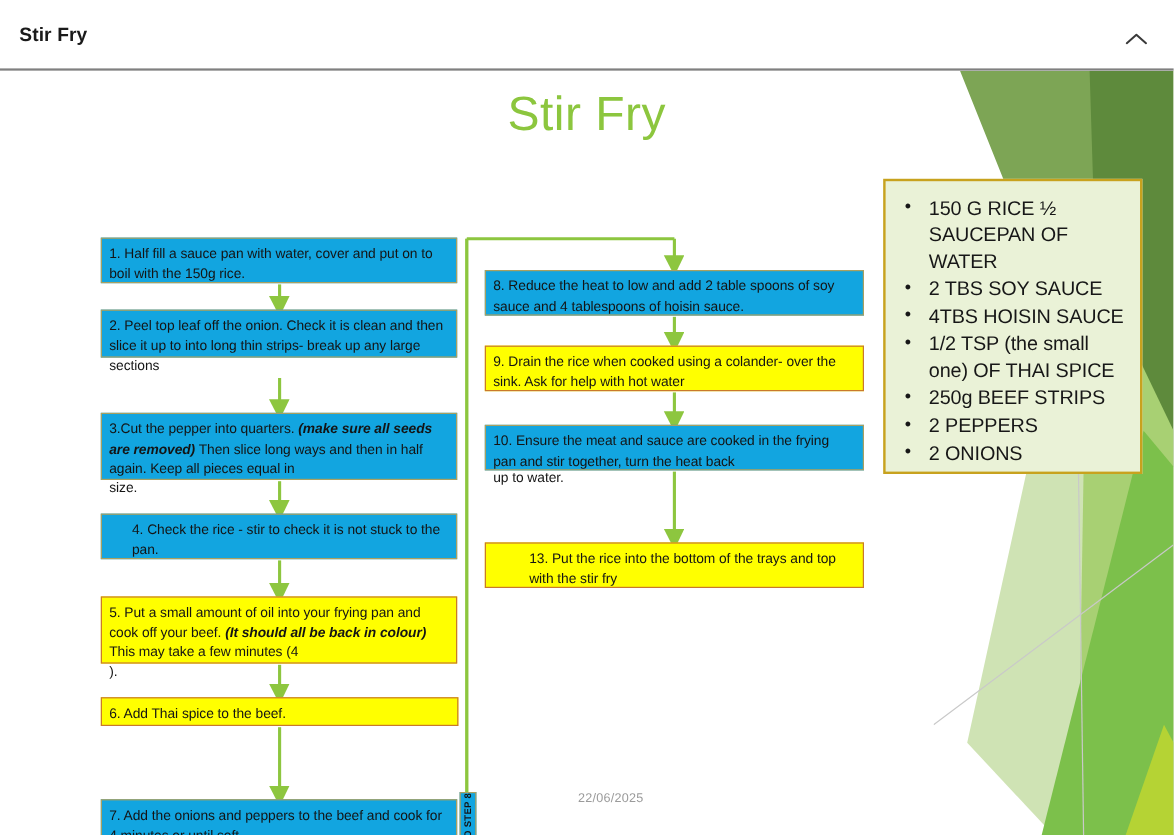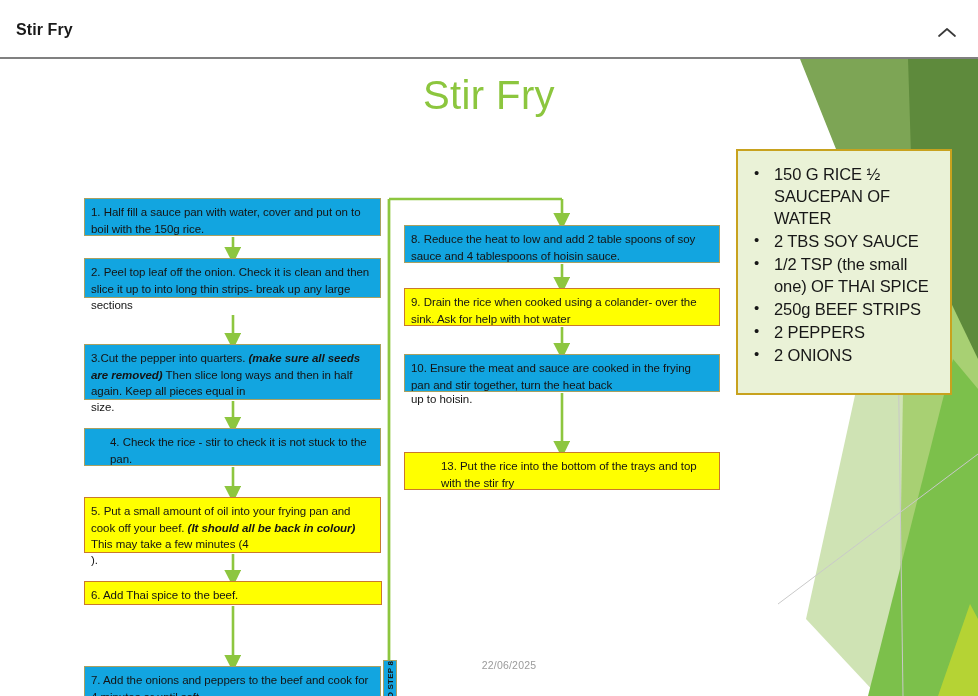--- a/index.html
+++ b/index.html
@@ -247,32 +247,33 @@
     <div class="node blue" id="node8">
       <span>8. Reduce the heat to low and add 2 table spoons of soy sauce and 4 tablespoons of hoisin sauce.</span>
     </div>
 
     <div class="node yellow" id="node9">
       <span>9. Drain the rice when cooked using a colander- over the sink. Ask for help with hot water</span>
     </div>
 
     <div class="node blue" id="node10">
       <span>10. Ensure the meat and sauce are cooked in the frying pan and stir together, turn the heat back</span>
-      <span class="overflow">up to hoisin.</span>
+      <span class="overflow">up to water.</span>
     </div>
 
     <div class="node yellow" id="node11">
       <span>13. Put the rice into the bottom of the trays and top with the stir fry</span>
     </div>
   </div>
 
   <div id="ingredients">
     <ul>
       <li>150 G RICE ½ SAUCEPAN OF WATER</li>
       <li>2 TBS SOY SAUCE</li>
+      <li>4TBS HOISIN SAUCE</li>
       <li>1/2 TSP (the small one) OF THAI SPICE</li>
       <li>250g BEEF STRIPS</li>
       <li>2 PEPPERS</li>
       <li>2 ONIONS</li>
     </ul>
   </div>
 
   <div id="slide-date">22/06/2025</div>
 
 </div>

